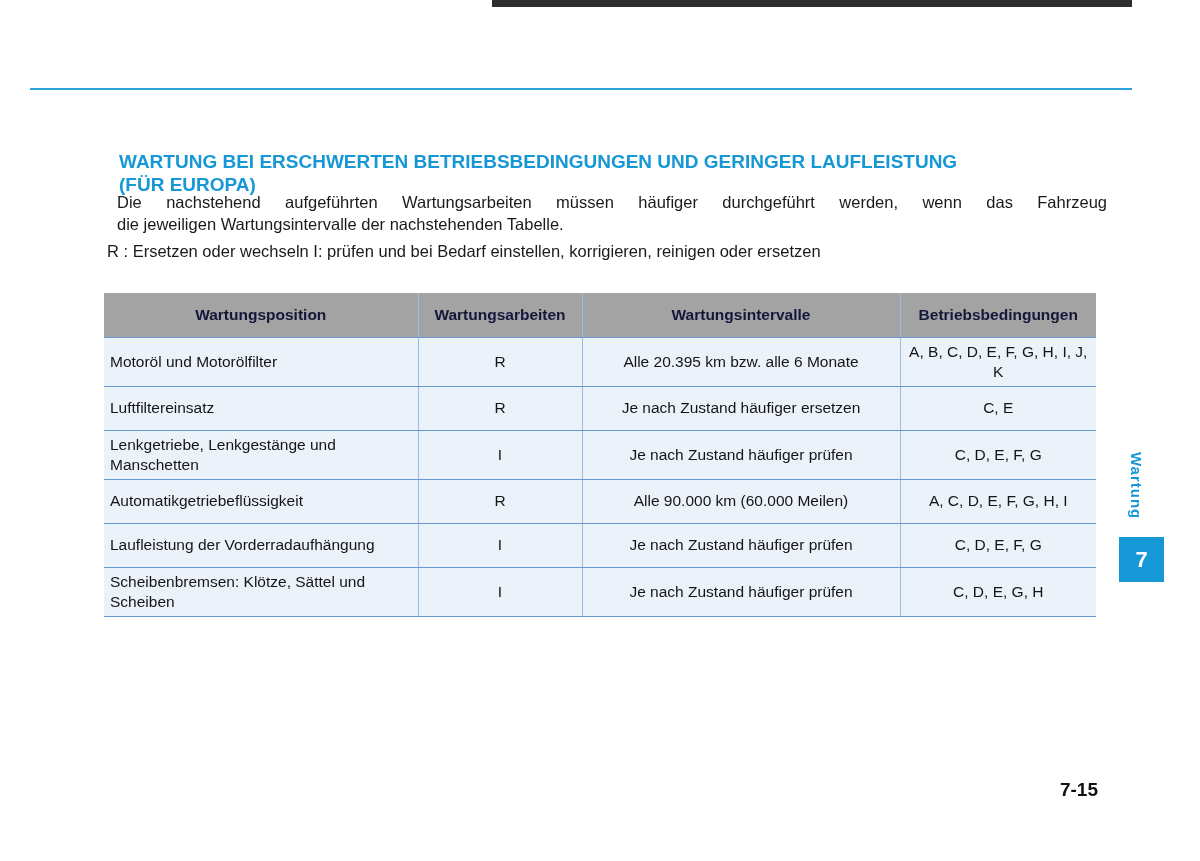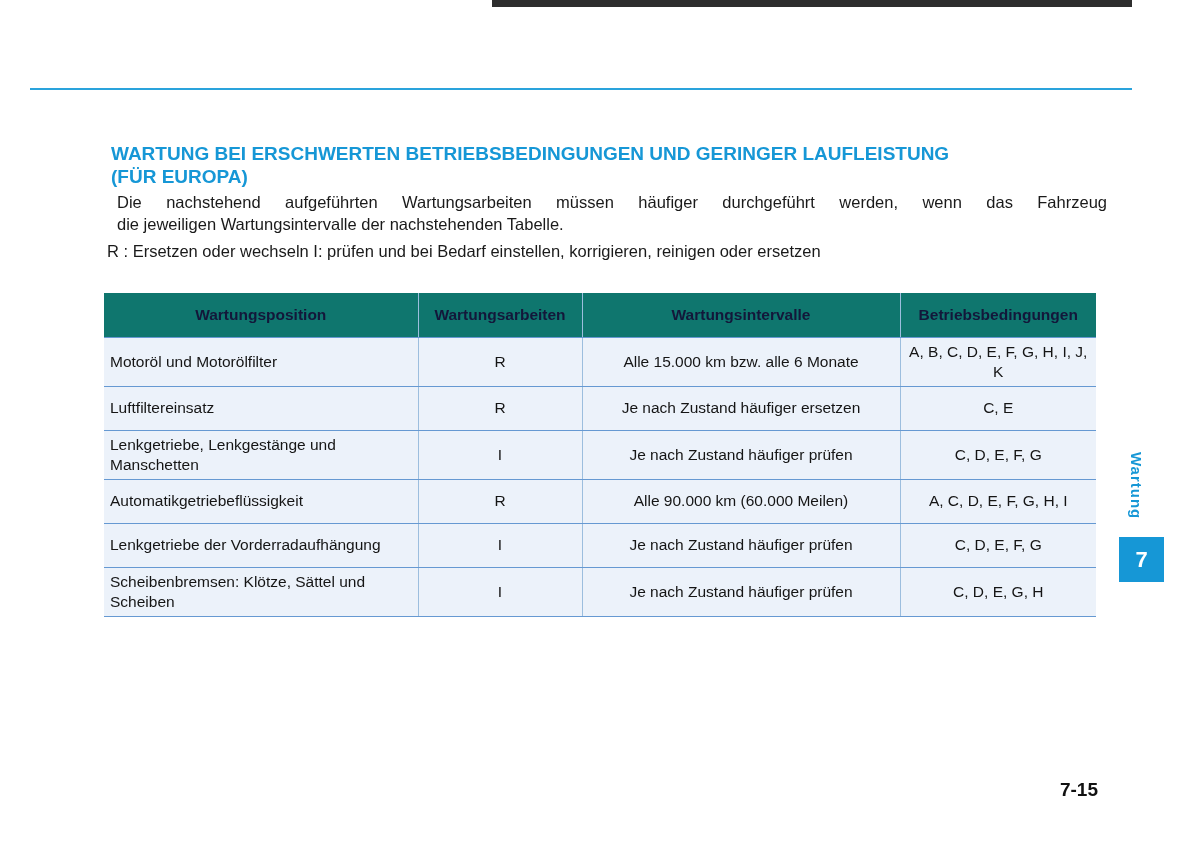--- a/index.html
+++ b/index.html
@@ -21,21 +21,21 @@
   .top-rule {
     position: absolute;
     left: 30px; top: 88px;
     width: 1102px; height: 2px;
     background: #2aa3dc;
   }
   .heading {
     position: absolute;
     left: 107px; top: 138px;
     width: 990px;
-    margin: 4px;
+    margin: 12px;
     color: #1697d6;
     font-size: 19px;
     font-weight: bold;
     line-height: 23px;
   }
   .intro {
     position: absolute;
     left: 117px; top: 192px;
     width: 990px;
     font-size: 16.5px;
@@ -55,21 +55,21 @@
     left: 104px; top: 293px;
     width: 992px;
     border-collapse: collapse;
     table-layout: fixed;
   }
   .mtable col.c1 { width: 314px; }
   .mtable col.c2 { width: 164px; }
   .mtable col.c3 { width: 318px; }
   .mtable col.c4 { width: 196px; }
   .mtable th {
-    background: #0f766e;
+    background: #a3a3a3;
     color: #13173a;
     font-weight: bold;
     font-size: 15.5px;
     height: 44px;
     text-align: center;
     padding: 4px 8px;
     border-bottom: 1px solid #6699d2;
   }
   .mtable td {
     background: #ecf2fa;
@@ -148,21 +148,21 @@
         <th>Wartungsposition</th>
         <th>Wartungsarbeiten</th>
         <th>Wartungsintervalle</th>
         <th>Betriebsbedingungen</th>
       </tr>
     </thead>
     <tbody>
       <tr>
         <td class="pos">Motoröl und Motorölfilter</td>
         <td class="ctr">R</td>
-        <td class="ctr">Alle 15.000 km bzw. alle 6 Monate</td>
+        <td class="ctr">Alle 20.395 km bzw. alle 6 Monate</td>
         <td class="ctr">A, B, C, D, E, F, G, H, I, J, K</td>
       </tr>
       <tr>
         <td class="pos">Luftfiltereinsatz</td>
         <td class="ctr">R</td>
         <td class="ctr">Je nach Zustand häufiger ersetzen</td>
         <td class="ctr">C, E</td>
       </tr>
       <tr>
         <td class="pos">Lenkgetriebe, Lenkgestänge und Manschetten</td>
@@ -170,21 +170,21 @@
         <td class="ctr">Je nach Zustand häufiger prüfen</td>
         <td class="ctr">C, D, E, F, G</td>
       </tr>
       <tr>
         <td class="pos">Automatikgetriebeflüssigkeit</td>
         <td class="ctr">R</td>
         <td class="ctr">Alle 90.000 km (60.000 Meilen)</td>
         <td class="ctr">A, C, D, E, F, G, H, I</td>
       </tr>
       <tr>
-        <td class="pos">Lenkgetriebe der Vorderradaufhängung</td>
+        <td class="pos">Laufleistung der Vorderradaufhängung</td>
         <td class="ctr">I</td>
         <td class="ctr">Je nach Zustand häufiger prüfen</td>
         <td class="ctr">C, D, E, F, G</td>
       </tr>
       <tr>
         <td class="pos">Scheibenbremsen: Klötze, Sättel und Scheiben</td>
         <td class="ctr">I</td>
         <td class="ctr">Je nach Zustand häufiger prüfen</td>
         <td class="ctr">C, D, E, G, H</td>
       </tr>

